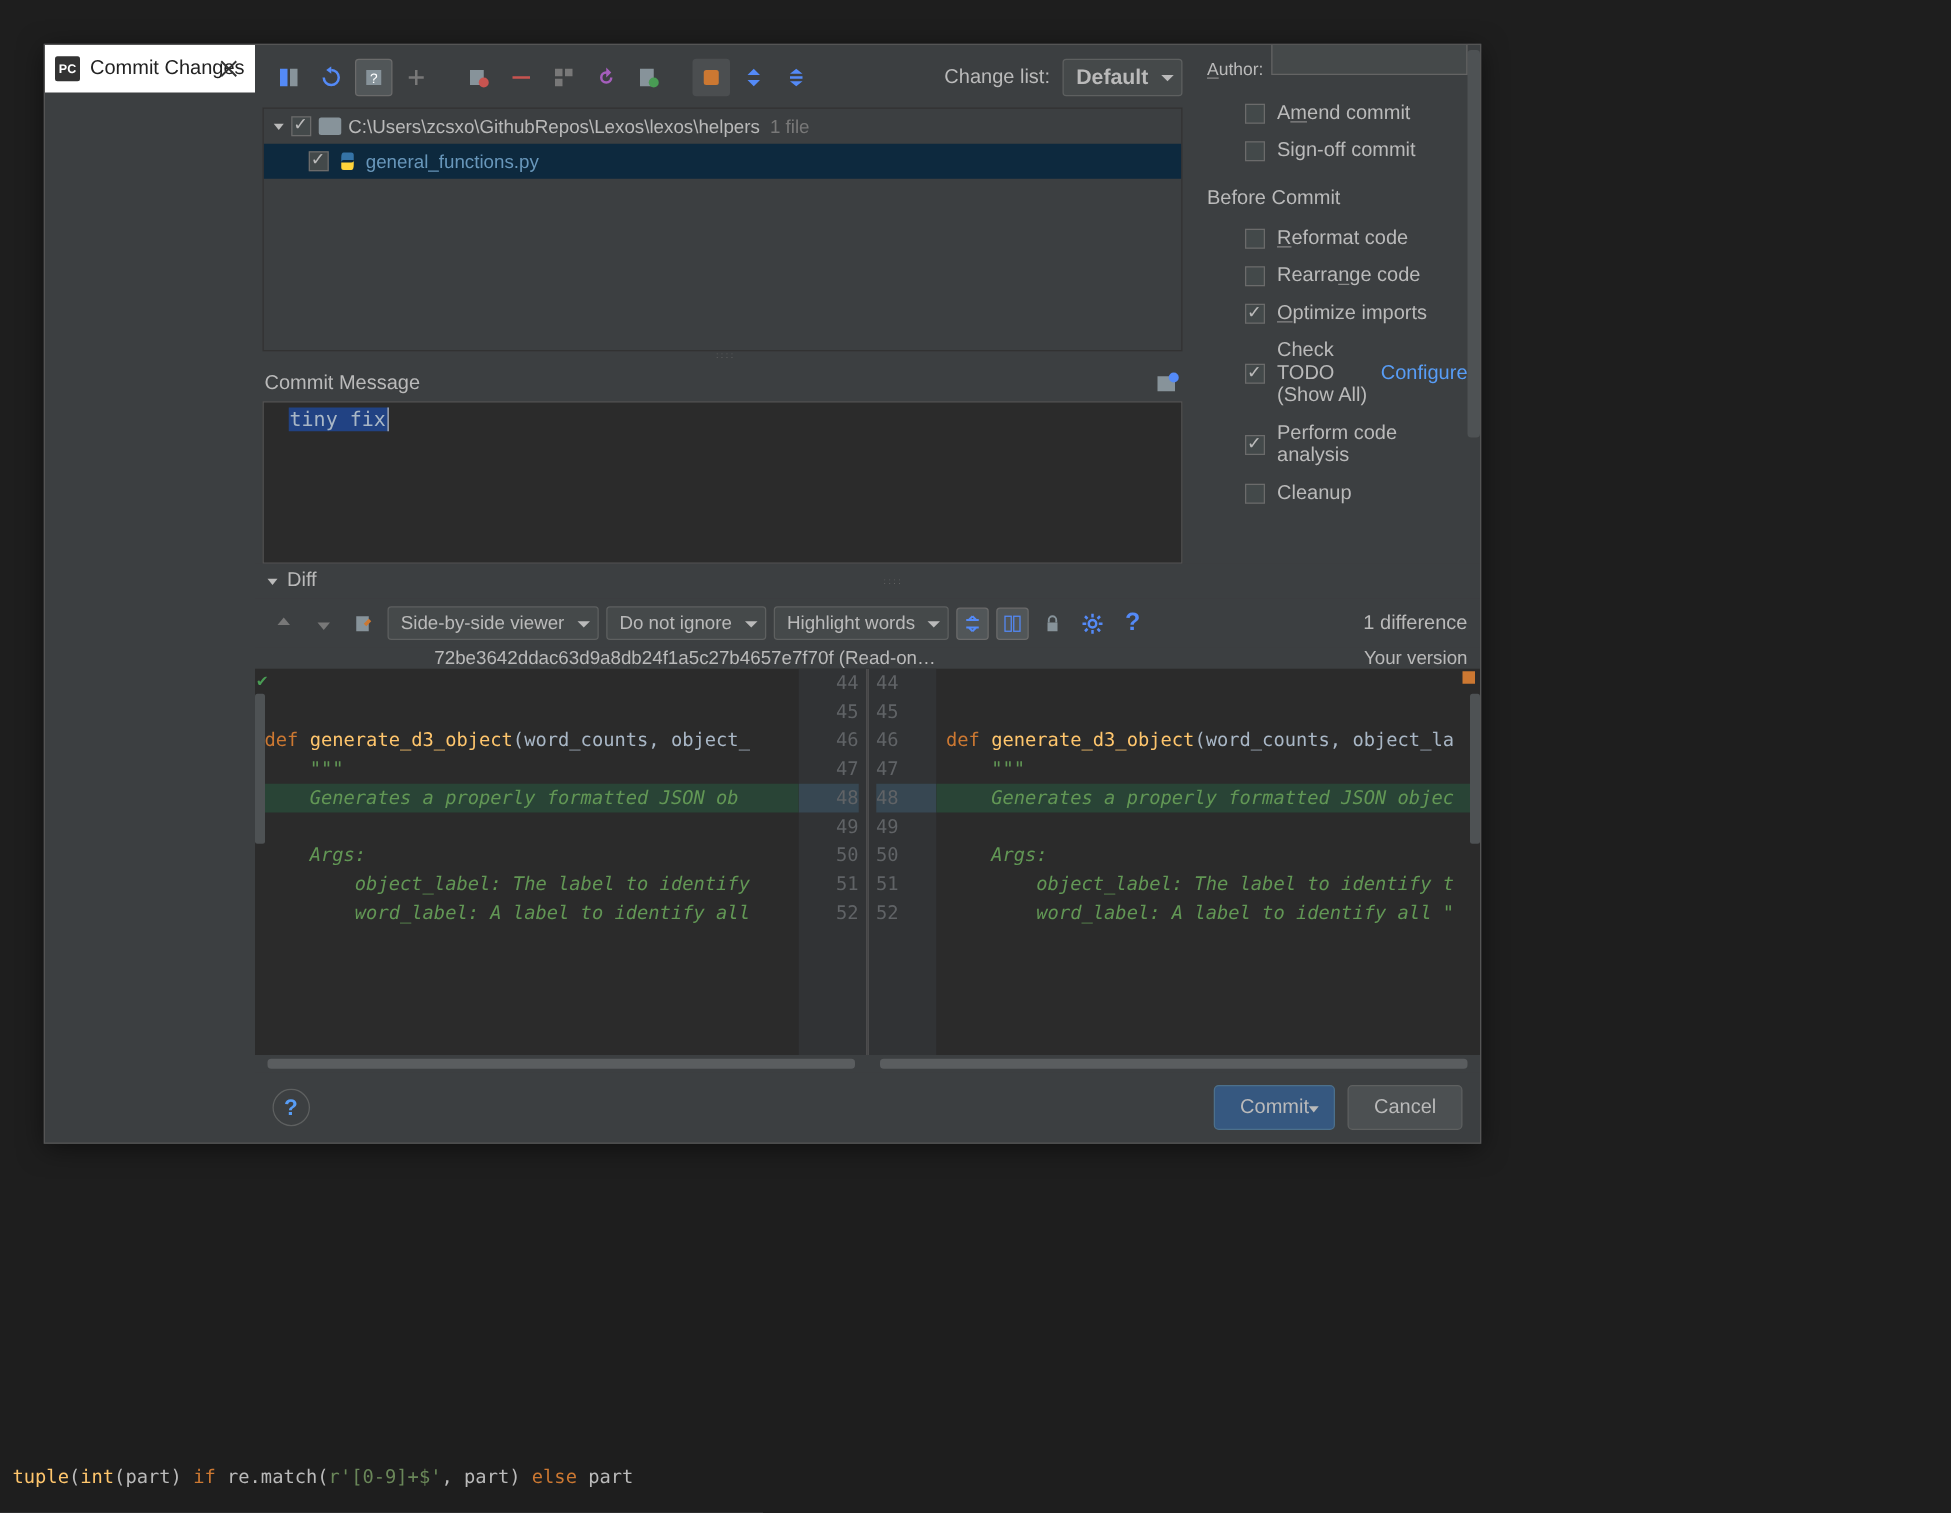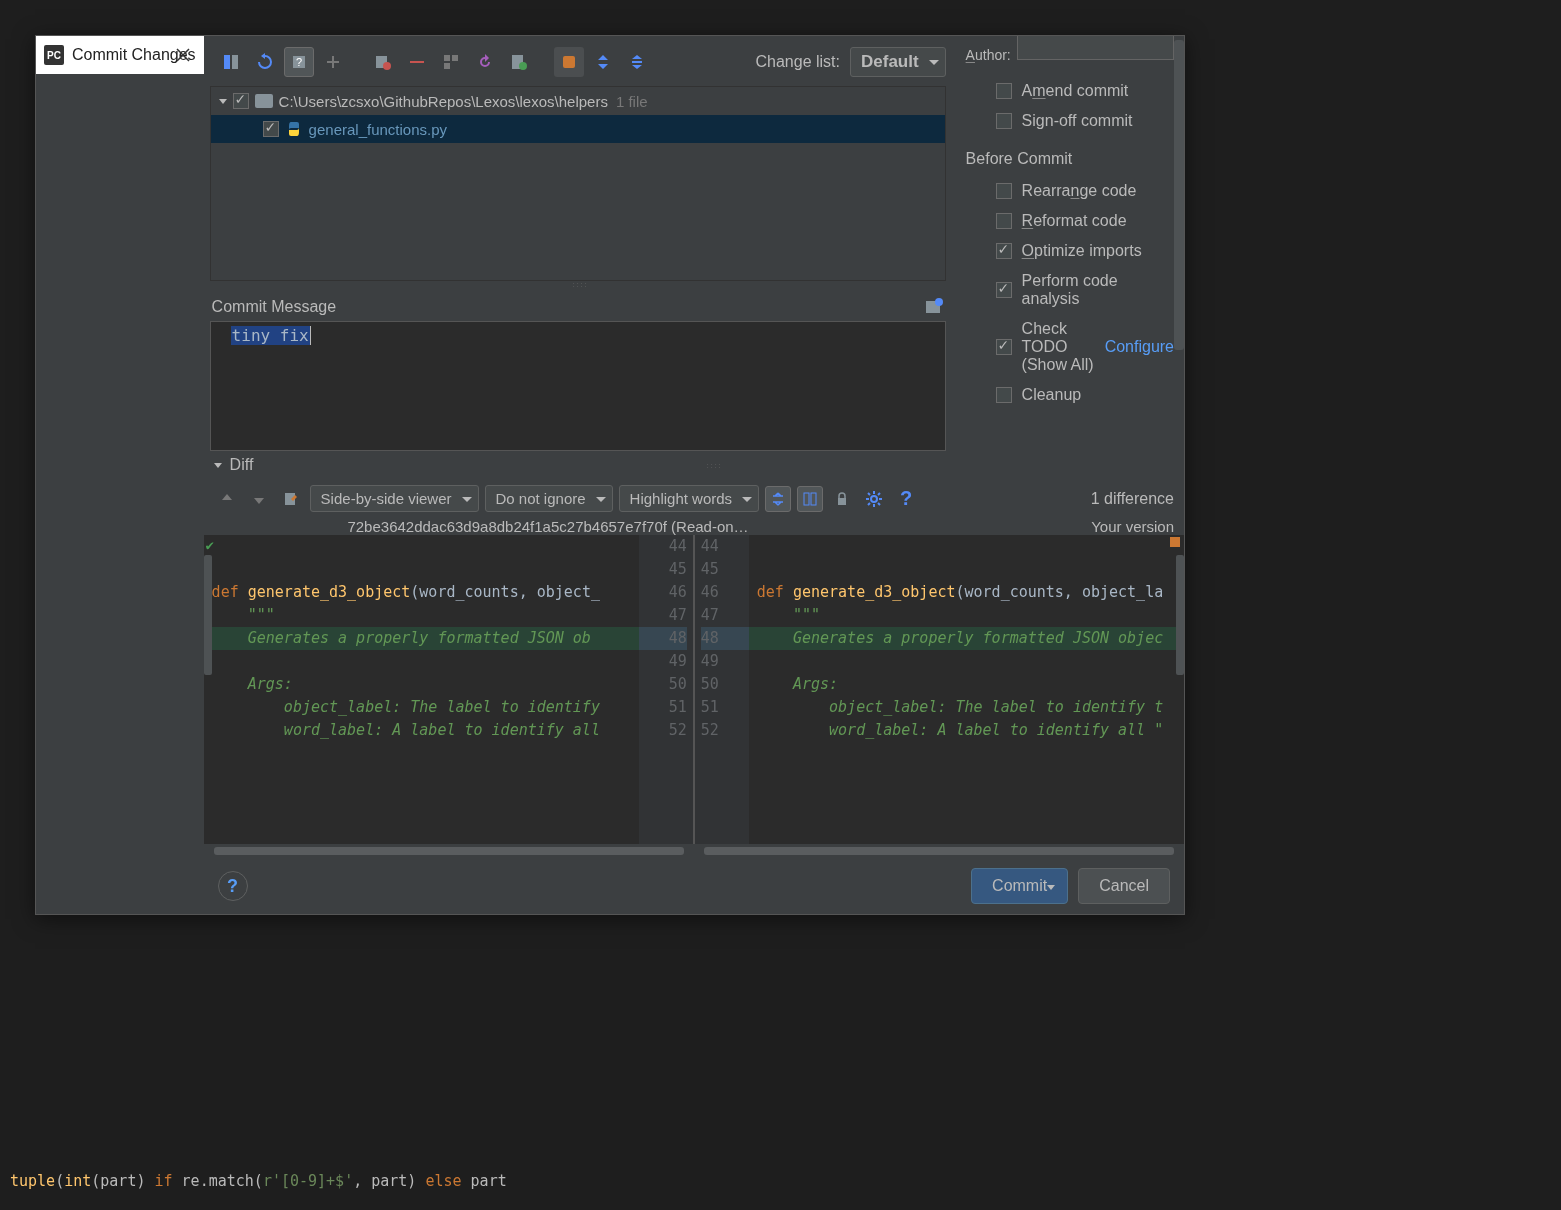--- a/index.html
+++ b/index.html
@@ -330,21 +330,21 @@
         <div class="file-tree">
           <div class="tree-row">
             <svg class="tree-arrow" viewBox="0 0 12 12">
                 <path d="M2 4 L10 4 L6 9 Z" fill="#bababa"></path>
               </svg>
             <div class="tree-check checked"></div>
             <div class="folder-ico"></div>
             <span class="path-text">C:\Users\zcsxo\GithubRepos\Lexos\lexos\helpers</span>
             <span class="file-count">1 file</span>
           </div>
-          <div class="tree-row selected" style="padding-left:52px;">
+          <div class="tree-row selected" style="padding-left:36px;">
             <div class="tree-check checked"></div>
             <span class="py-ico">
               <svg width="18" height="18" viewBox="0 0 18 18">
                   <path d="M6 2 H12 Q14 2 14 4 V8 H6 Q4 8 4 10 V6 Q4 2 6 2" fill="#3573a6"></path>
                   <path d="M12 16 H6 Q4 16 4 14 V10 H12 Q14 10 14 8 V12 Q14 16 12 16" fill="#ffd43b"></path>
                 </svg>
             </span>
             <span class="file-name">general_functions.py</span>
           </div>
         </div>
@@ -374,38 +374,38 @@
           <div class="opt-check"></div>
           <span>A<span class="underline">m</span>end commit</span>
         </div>
         <div class="opt-row">
           <div class="opt-check"></div>
           <span>Sign-off commit</span>
         </div>
         <div class="section-title">Before Commit</div>
         <div class="opt-row">
           <div class="opt-check"></div>
+          <span><span class="underline">R</span>eformat code</span>
+        </div>
+        <div class="opt-row">
+          <div class="opt-check"></div>
           <span>Rearra<span class="underline">n</span>ge code</span>
-        </div>
-        <div class="opt-row">
-          <div class="opt-check"></div>
-          <span><span class="underline">R</span>eformat code</span>
         </div>
         <div class="opt-row">
           <div class="opt-check checked"></div>
           <span><span class="underline">O</span>ptimize imports</span>
-        </div>
-        <div class="opt-row">
-          <div class="opt-check checked"></div>
-          <span>Perform code analysis</span>
         </div>
         <div class="opt-row">
           <div class="opt-check checked"></div>
           <span>Check TODO (Show All)</span>
           <span class="configure-link">Configure</span>
+        </div>
+        <div class="opt-row">
+          <div class="opt-check checked"></div>
+          <span>Perform code analysis</span>
         </div>
         <div class="opt-row">
           <div class="opt-check"></div>
           <span>Cleanup</span>
         </div>
       </div>
     </div>
 
     <div class="diff-header">
       <svg class="diff-arrow" viewBox="0 0 12 12">

